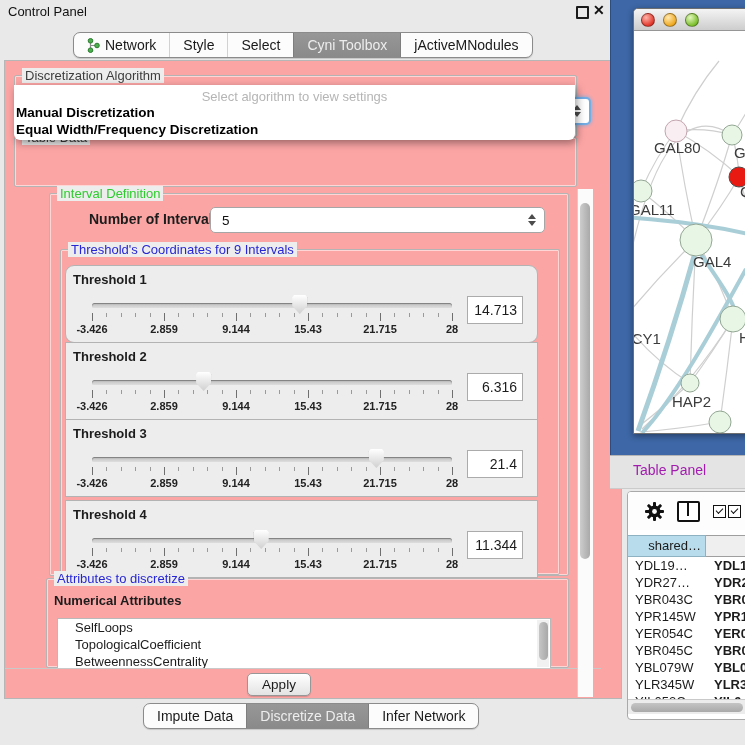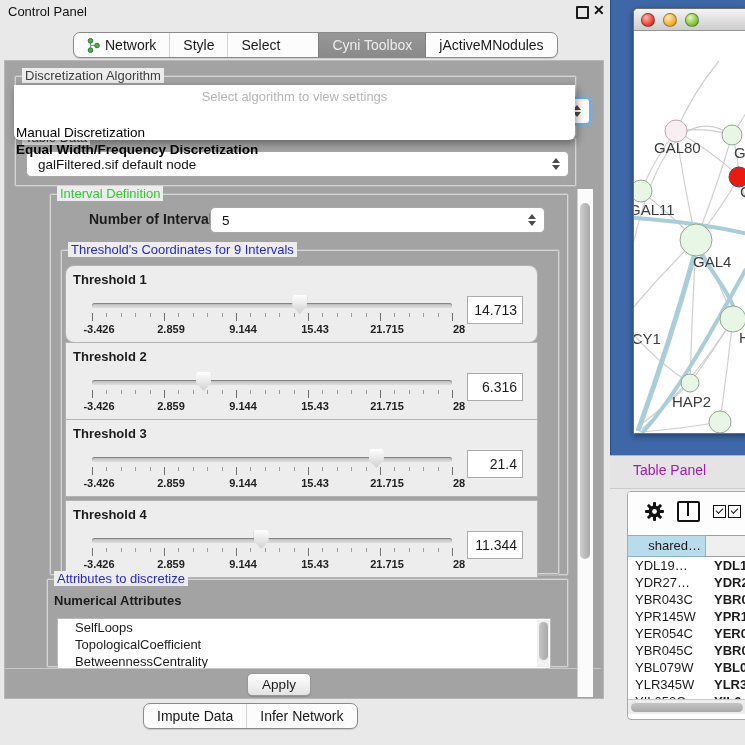--- a/index.html
+++ b/index.html
@@ -12,28 +12,28 @@
   #cp-title{left:8px;top:4px;font-size:13px;color:#111;}
   #float-btn{left:576px;top:6px;width:9px;height:9px;border:2px solid #1b1b1b;border-radius:1px;}
   #close-btn{left:593px;top:2px;font-size:14px;font-weight:bold;color:#111;}
 
   
   .seg{display:flex;border:1px solid #8b8b8b;border-radius:7px;background:#fcfcfc;
        overflow:hidden;height:24px;box-shadow:0 1px 1px rgba(0,0,0,.15);}
   .seg .tab{display:flex;align-items:center;gap:5px;padding:0 13px;font-size:14px;
        color:#1a1a1a;border-left:1px solid #d2d2d2;cursor:default;white-space:nowrap;}
   .seg .tab:first-child{border-left:none;}
-  .seg .tab.sel{background:linear-gradient(#979797,#8a8a8a);color:#ededed;border-left-color:#7e7e7e;margin-left:25px;}
+  .seg .tab.sel{background:linear-gradient(#979797,#8a8a8a);color:#ededed;border-left-color:#7e7e7e;}
   .seg .tab.sel + .tab{border-left-color:#7e7e7e;}
   #top-tabs{left:73px;top:32px;}
   #bottom-tabs{left:143px;top:703px;}
 
   
-  #content{left:4px;top:60px;width:598px;height:637px;background:#a3a3a3;
-           border:1px solid #b6b6b6;}
+  #content{left:4px;top:60px;width:598px;height:637px;background:#fca5a5;
+           border:1px solid #b6b6b6;padding-left:18px;}
   .group{position:absolute;border:1px solid #b4b4b4;border-radius:2px;
          box-shadow:inset 0 0 0 1px rgba(255,255,255,.55);}
   .group>.gtitle{position:absolute;top:-8px;left:7px;background:#ededed;padding:0 3px;
          font-size:13px;white-space:nowrap;}
   .gtitle.gray{color:#3d3d3d;}
   .gtitle.green{color:#2ecc2e;}
   .gtitle.blue{color:#2626d6;}
 
   .combo{position:absolute;background:#fff;border:1px solid #a6a6a6;border-radius:5px;
          font-size:13.5px;color:#111;display:flex;align-items:center;}
@@ -44,37 +44,37 @@
 
   
   #alg-combo{left:20px;top:36px;width:562px;height:24px;border:2px solid #72ade4;
              box-shadow:0 0 4px #72ade4;z-index:5;}
 
   
   #alg-popup{left:9px;top:24px;width:561px;height:55px;background:#fff;z-index:20;
              border-radius:0 0 6px 6px;box-shadow:2px 3px 8px rgba(0,0,0,.4);}
   #alg-popup .prompt{text-align:center;font-size:13px;color:#b5b5b5;padding-top:4px;}
   #alg-popup .opt{font-size:13.5px;color:#000;padding-left:2px;line-height:17px;font-weight:bold;}
-  #alg-popup .opt.bold{font-weight:normal;margin-top:20px;}
+  #alg-popup .opt.bold{font-weight:bold;}
 
   
   .th-panel{position:absolute;left:4px;width:471px;height:76px;background:#ededed;
             border:1px solid #b3b3b3;}
   .th-panel .tlabel{position:absolute;left:7px;top:6px;font-size:13px;font-weight:bold;}
   .th-track{position:absolute;left:26px;top:37px;width:360px;height:5px;border-radius:3px;
             background:linear-gradient(#bdbdbd,#dedede);box-shadow:inset 0 1px 1px rgba(0,0,0,.35);}
   .th-handle{position:absolute;top:29px;width:15px;height:19px;
              background:linear-gradient(#ffffff,#d0d0d0);
              clip-path:polygon(12% 0,88% 0,100% 12%,100% 58%,50% 100%,0 58%,0 12%);
              filter:drop-shadow(0 0 1px #777);}
   .th-minor{position:absolute;left:26px;top:47px;width:361px;height:4px;
             background:repeating-linear-gradient(to right,#9a9a9a 0 1px,transparent 1px 14.4px);}
   .th-major{position:absolute;top:47px;width:1px;height:8px;background:#6f6f6f;}
   .th-ticklabel{position:absolute;top:57px;transform:translateX(-50%);font-size:11px;
-                font-weight:bold;color:#222;white-space:nowrap;margin-left:7px;}
+                font-weight:bold;color:#222;white-space:nowrap;}
   .th-field{position:absolute;left:401px;top:30px;width:49px;height:26px;background:#fff;
             border:1px solid #ababab;font-size:14px;text-align:right;line-height:26px;
             padding-right:5px;}
 
   
   #attr-list{position:absolute;left:10px;top:39px;width:492px;height:49px;background:#fff;
              border:1px solid #b9b9b9;overflow:hidden;}
   #attr-list .item{font-size:13px;line-height:17px;padding-left:17px;}
   #attr-scroll{position:absolute;right:1px;top:1px;width:12px;height:47px;background:#f1f1f1;}
   #attr-thumb{position:absolute;left:1.5px;top:2px;width:9px;height:38px;border-radius:5px;
@@ -180,27 +180,20 @@
   <div class="abs" id="alg-popup">
     <div class="prompt">Select algorithm to view settings</div>
     <div id="popup-options">
         <div class="opt bold">Manual Discretization</div>
         <div class="opt">Equal Width/Frequency Discretization</div>
       </div>
   </div>
 
   <div class="group" style="left:9px;top:76px;width:561px;height:48px;">
     <span class="gtitle gray">Table Data</span>
-    <div class="combo" style="left:11px;top:13px;width:541px;height:24px;">
-      <span class="val">galFiltered.sif default node</span>
-      <span class="stepper">
-          <span class="up"></span>
-          <span class="dn"></span>
-        </span>
-    </div>
   </div>
 
   <div class="group" style="left:44px;top:132px;width:518px;height:381px;">
     <span class="gtitle green">Interval Definition</span>
     <span class="abs" style="left:39px;top:17px;font-size:14px;font-weight:bold;">Number of Intervals</span>
     <div class="combo" style="left:160px;top:13px;width:333px;height:24px;">
       <span class="val">5</span>
       <span class="stepper">
           <span class="up"></span>
           <span class="dn"></span>
@@ -310,20 +303,23 @@
 
   <div class="abs" id="cp-scroll">
     <div id="cp-thumb"></div>
   </div>
 </div>
 
 <div class="abs seg" id="bottom-tabs">
     <span class="tab">
       <span>Impute Data</span>
     </span>
+    <span class="tab sel">
+      <span>Discretize Data</span>
+    </span>
     <span class="tab">
       <span>Infer Network</span>
     </span>
   </div>
 
 <div class="abs" id="blue-panel"></div>
 
 <div class="abs" id="net-window">
   <div id="net-titlebar">
     <span class="light red"></span>

